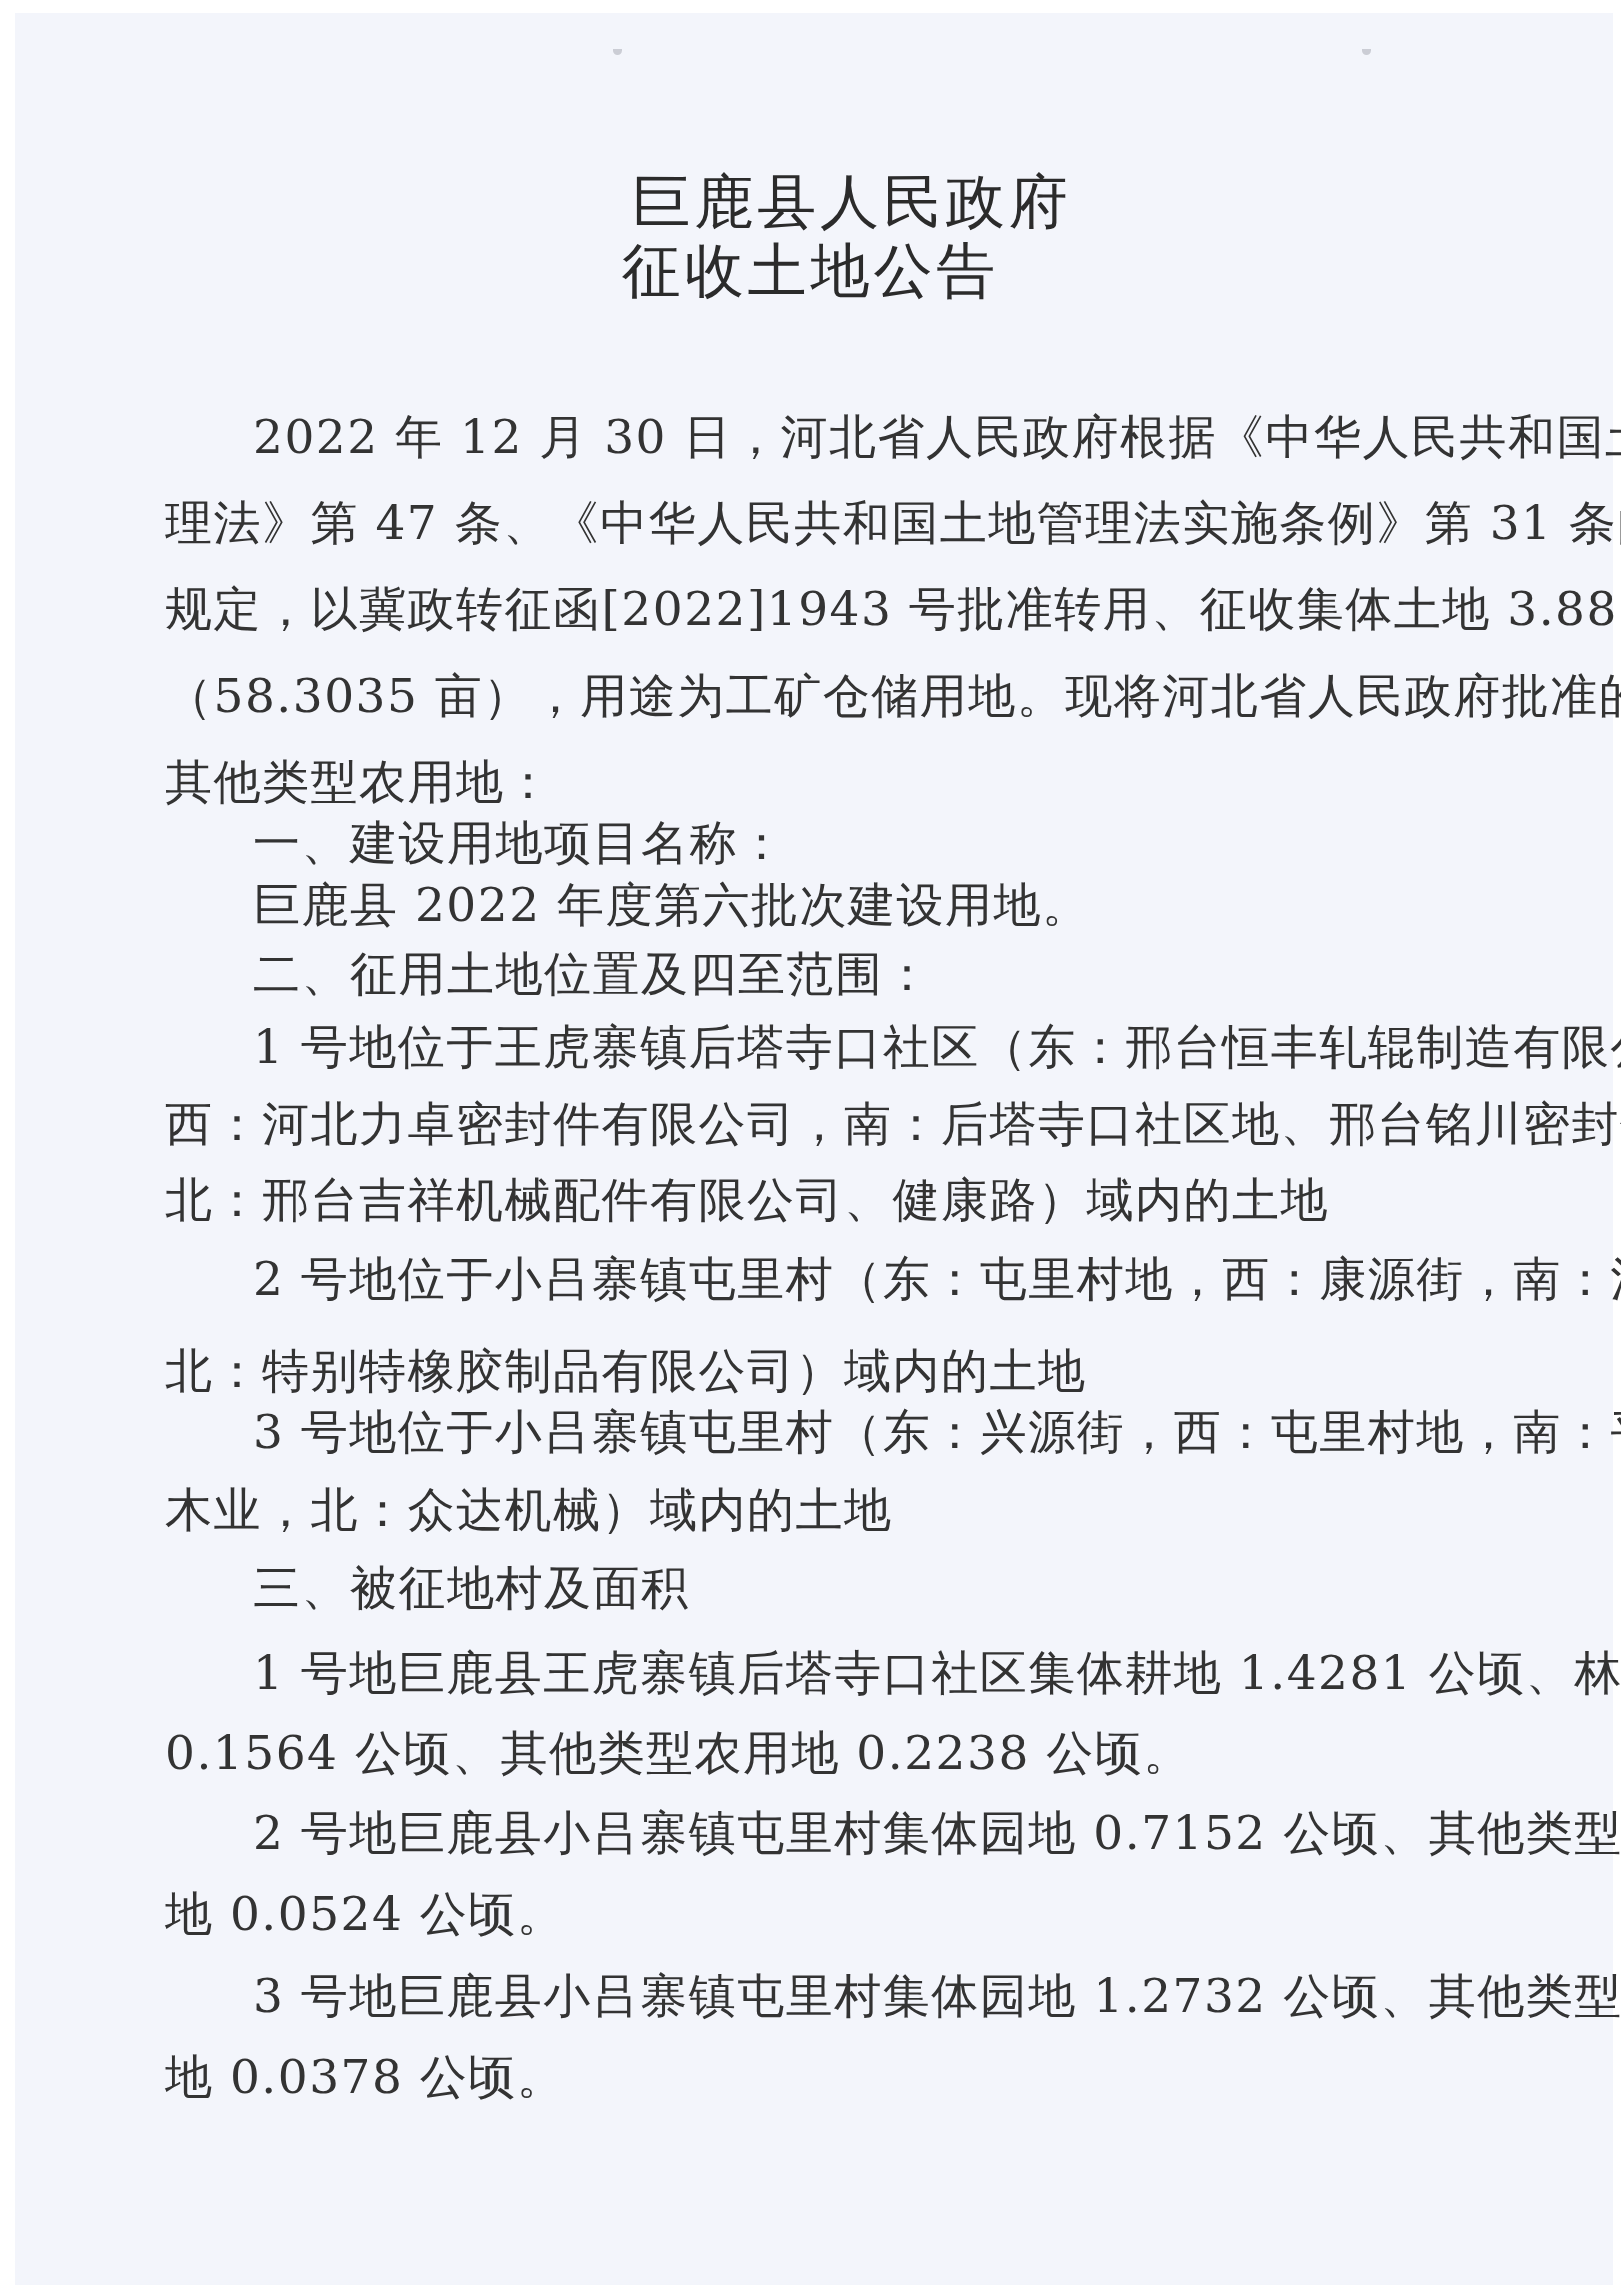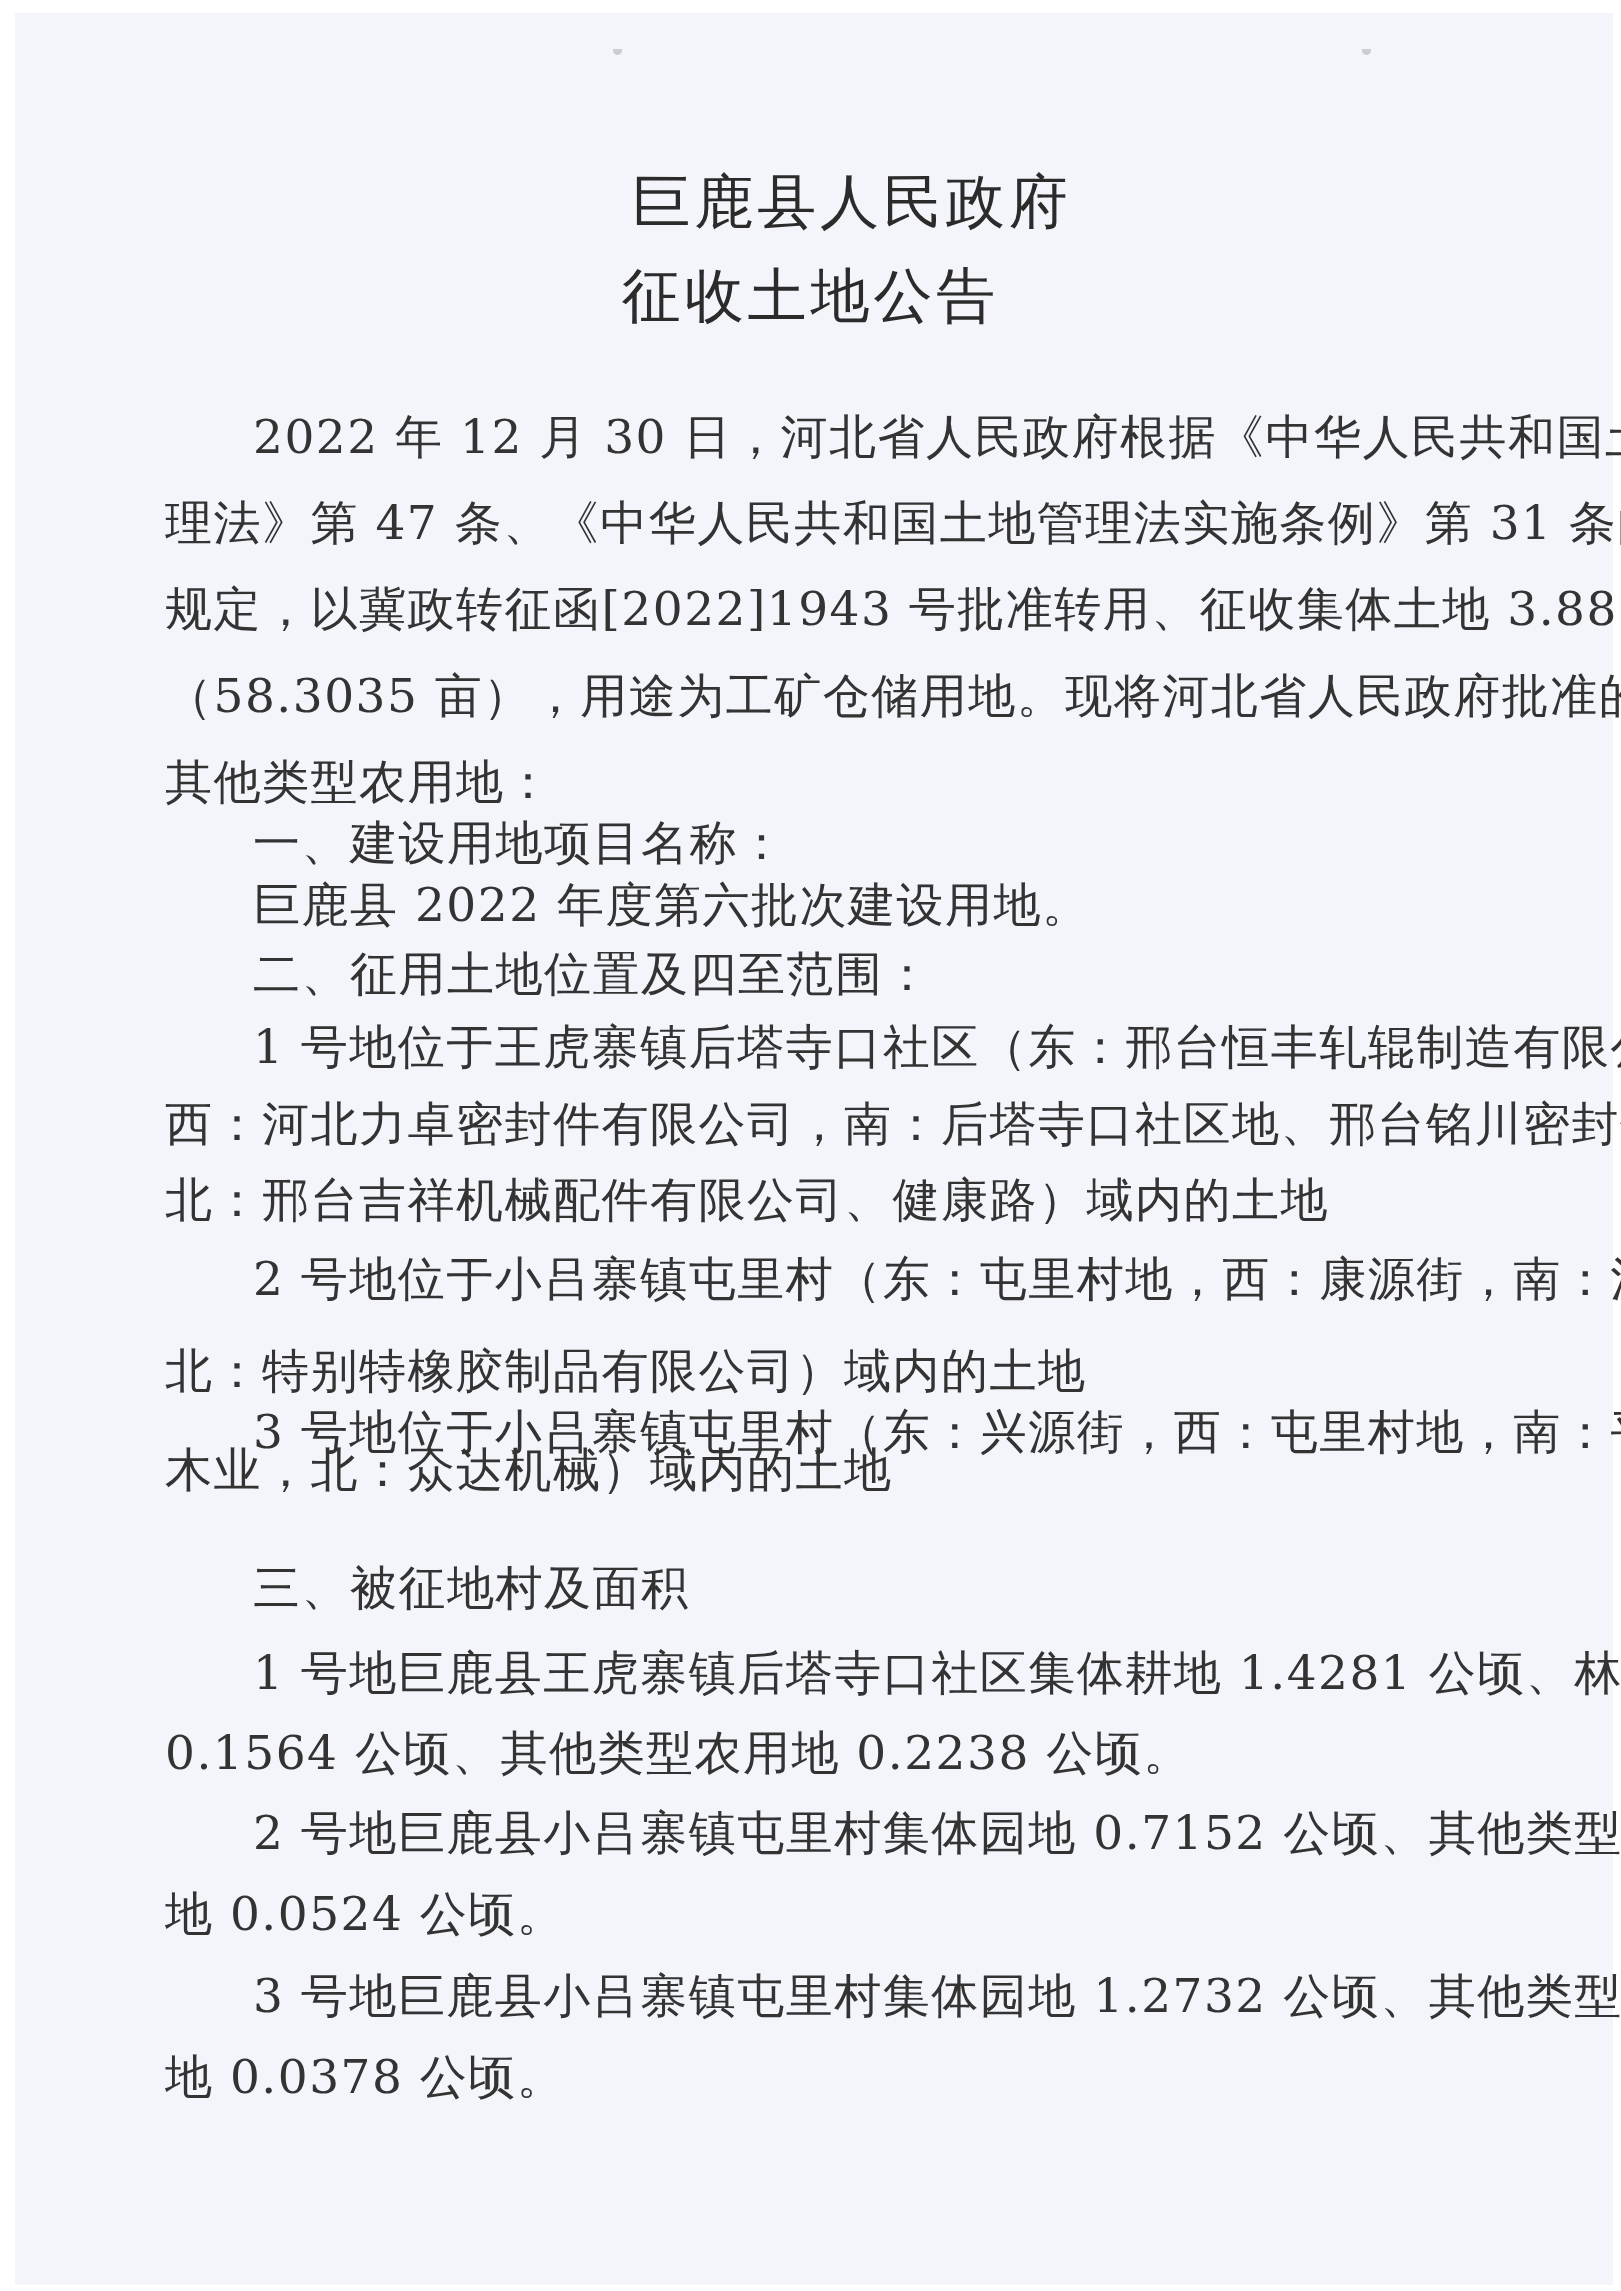--- a/index.html
+++ b/index.html
@@ -41,21 +41,21 @@
       left: 0;
       width: 1621px;
       text-align: center;
       font-family: "DejaVu Serif", "Liberation Serif", serif;
       font-size: 59px;
       color: #2b2b2b;
       letter-spacing: 3.9px;
       line-height: 73px;
     }
     .title-1 { top: 165px; margin-left: 41px; }
-    .title-2 { top: 259px; text-align: center; }
+    .title-2 { top: 234px; text-align: center; }
     .line {
       position: absolute;
       left: 165px;
       width: 1304px;
       font-family: "DejaVu Serif", "Liberation Serif", serif;
       font-size: 47px;
       line-height: 59px;
       color: #333333;
       white-space: nowrap;
       letter-spacing: 1.5px;
@@ -85,21 +85,21 @@
 
 <div class="line indent" style="top:944px;">二、征用土地位置及四至范围：</div>
 <div class="line indent" style="top:1017px;">1 号地位于王虎寨镇后塔寺口社区（东：邢台恒丰轧辊制造有限公司，</div>
 <div class="line" style="top:1094px;">西：河北力卓密封件有限公司，南：后塔寺口社区地、邢台铭川密封件，</div>
 <div class="line" style="top:1170px;">北：邢台吉祥机械配件有限公司、健康路）域内的土地</div>
 
 <div class="line indent" style="top:1249px;">2 号地位于小吕寨镇屯里村（东：屯里村地，西：康源街，南：沟渠，</div>
 <div class="line" style="top:1323px;margin-top:18px;">北：特别特橡胶制品有限公司）域内的土地</div>
 
 <div class="line indent" style="top:1402px;">3 号地位于小吕寨镇屯里村（东：兴源街，西：屯里村地，南：平安</div>
-<div class="line" style="top:1444px;font-family:Liberation Mono, monospace;">木业，北：众达机械）域内的土地</div>
+<div class="line" style="top:1480px;">木业，北：众达机械）域内的土地</div>
 
 <div class="line indent" style="top:1558px;">三、被征地村及面积</div>
 
 <div class="line indent" style="top:1643px;">1 号地巨鹿县王虎寨镇后塔寺口社区集体耕地 1.4281 公顷、林地</div>
 <div class="line" style="top:1723px;">0.1564 公顷、其他类型农用地 0.2238 公顷。</div>
 
 <div class="line indent" style="top:1803px;">2 号地巨鹿县小吕寨镇屯里村集体园地 0.7152 公顷、其他类型农用</div>
 <div class="line" style="top:1884px;">地 0.0524 公顷。</div>
 
 <div class="line indent" style="top:1966px;">3 号地巨鹿县小吕寨镇屯里村集体园地 1.2732 公顷、其他类型农用</div>

